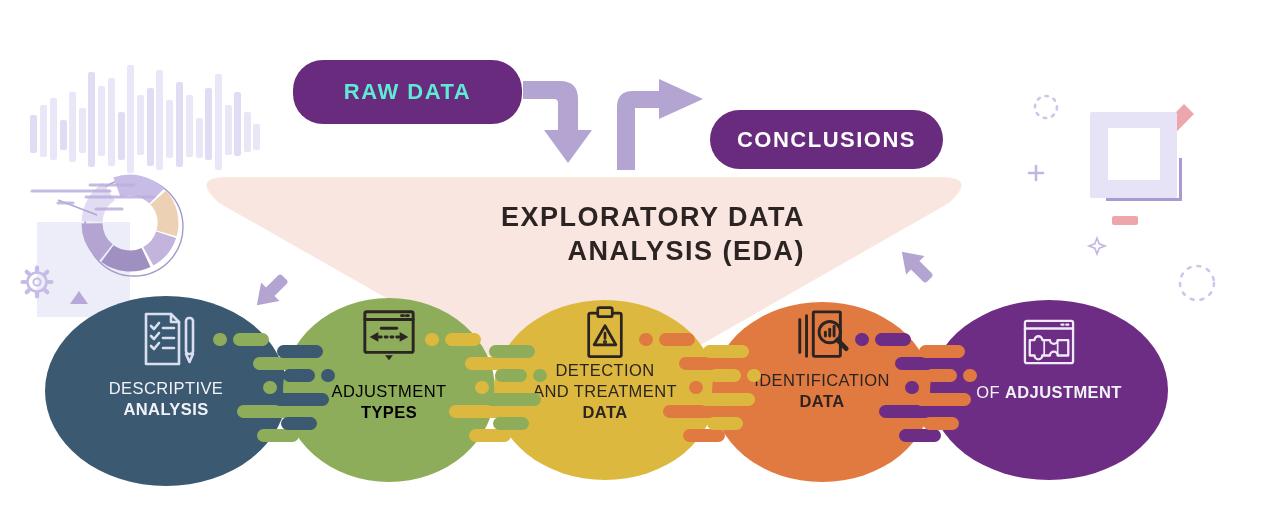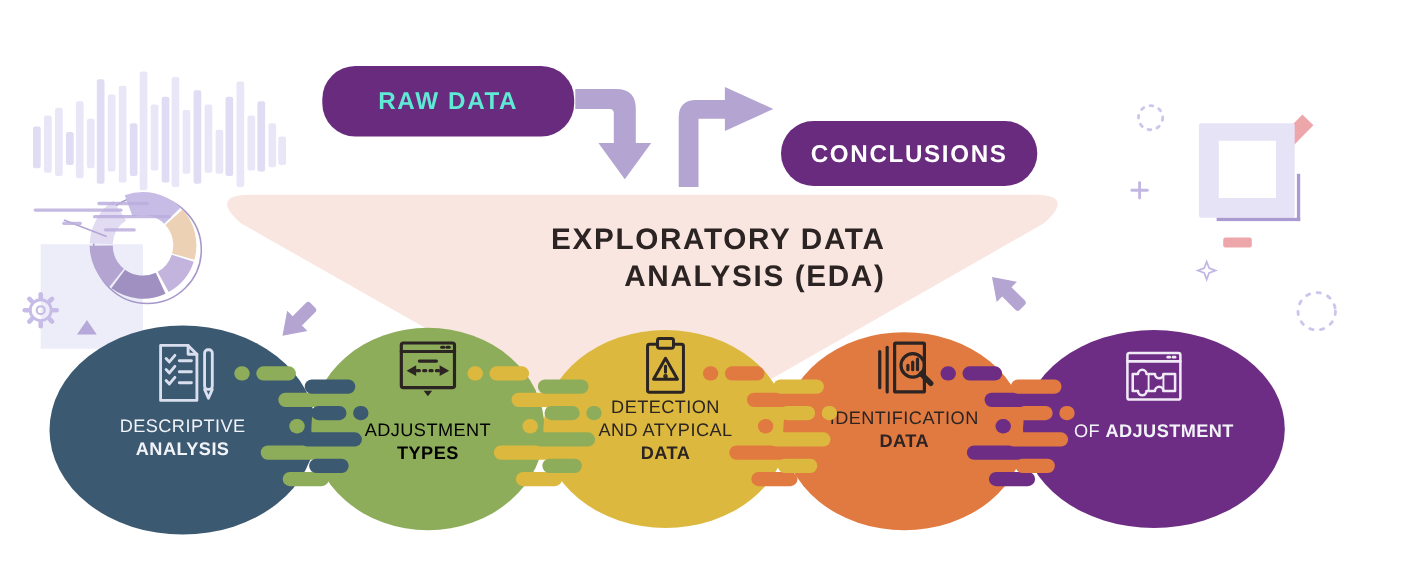--- a/index.html
+++ b/index.html
@@ -195,21 +195,21 @@
 <div class="abs stage" style="left: 494px; top: 300px; width: 222px; height: 180px; background: rgb(220, 185, 62);">
   <svg class="stage-icon" style="top:4px;" width="58" height="58" viewBox="0 0 64 64" fill="none" stroke="#2b2422" stroke-width="3" stroke-linecap="round" stroke-linejoin="round">
     <rect x="14" y="10" width="36" height="48" rx="2"></rect>
     <rect x="24" y="4" width="16" height="10" rx="2" fill="#dcb93e"></rect>
     <path d="M32 24 L44 45 H20 Z"></path>
     <line x1="32" y1="32" x2="32" y2="38"></line>
       <circle cx="32" cy="42" r="0.8" fill="#2b2422"></circle>
   </svg>
   <div class="stage-label" style="top: 60px; color: rgb(43, 36, 34);">
     <div class="line"><span>DETECTION</span><b></b></div>
-    <div class="line"><span>AND ATYPICAL</span><b></b></div>
+    <div class="line"><span>AND TREATMENT</span><b></b></div>
     <div class="line"><span></span><b>DATA</b></div>
   </div>
 </div>
 
 <div class="abs stage" style="left: 712px; top: 302px; width: 220px; height: 180px; background: rgb(225, 122, 64);">
   <svg class="stage-icon" style="top:6px;" width="64" height="58" viewBox="0 0 66 60" fill="none" stroke="#2b2422" stroke-width="3" stroke-linecap="round" stroke-linejoin="round">
     <path d="M10 12 V46"></path>
       <path d="M17 8 V50"></path>
     <rect x="24" y="4" width="28" height="46" rx="1"></rect>
     <circle cx="41" cy="25" r="11"></circle>

